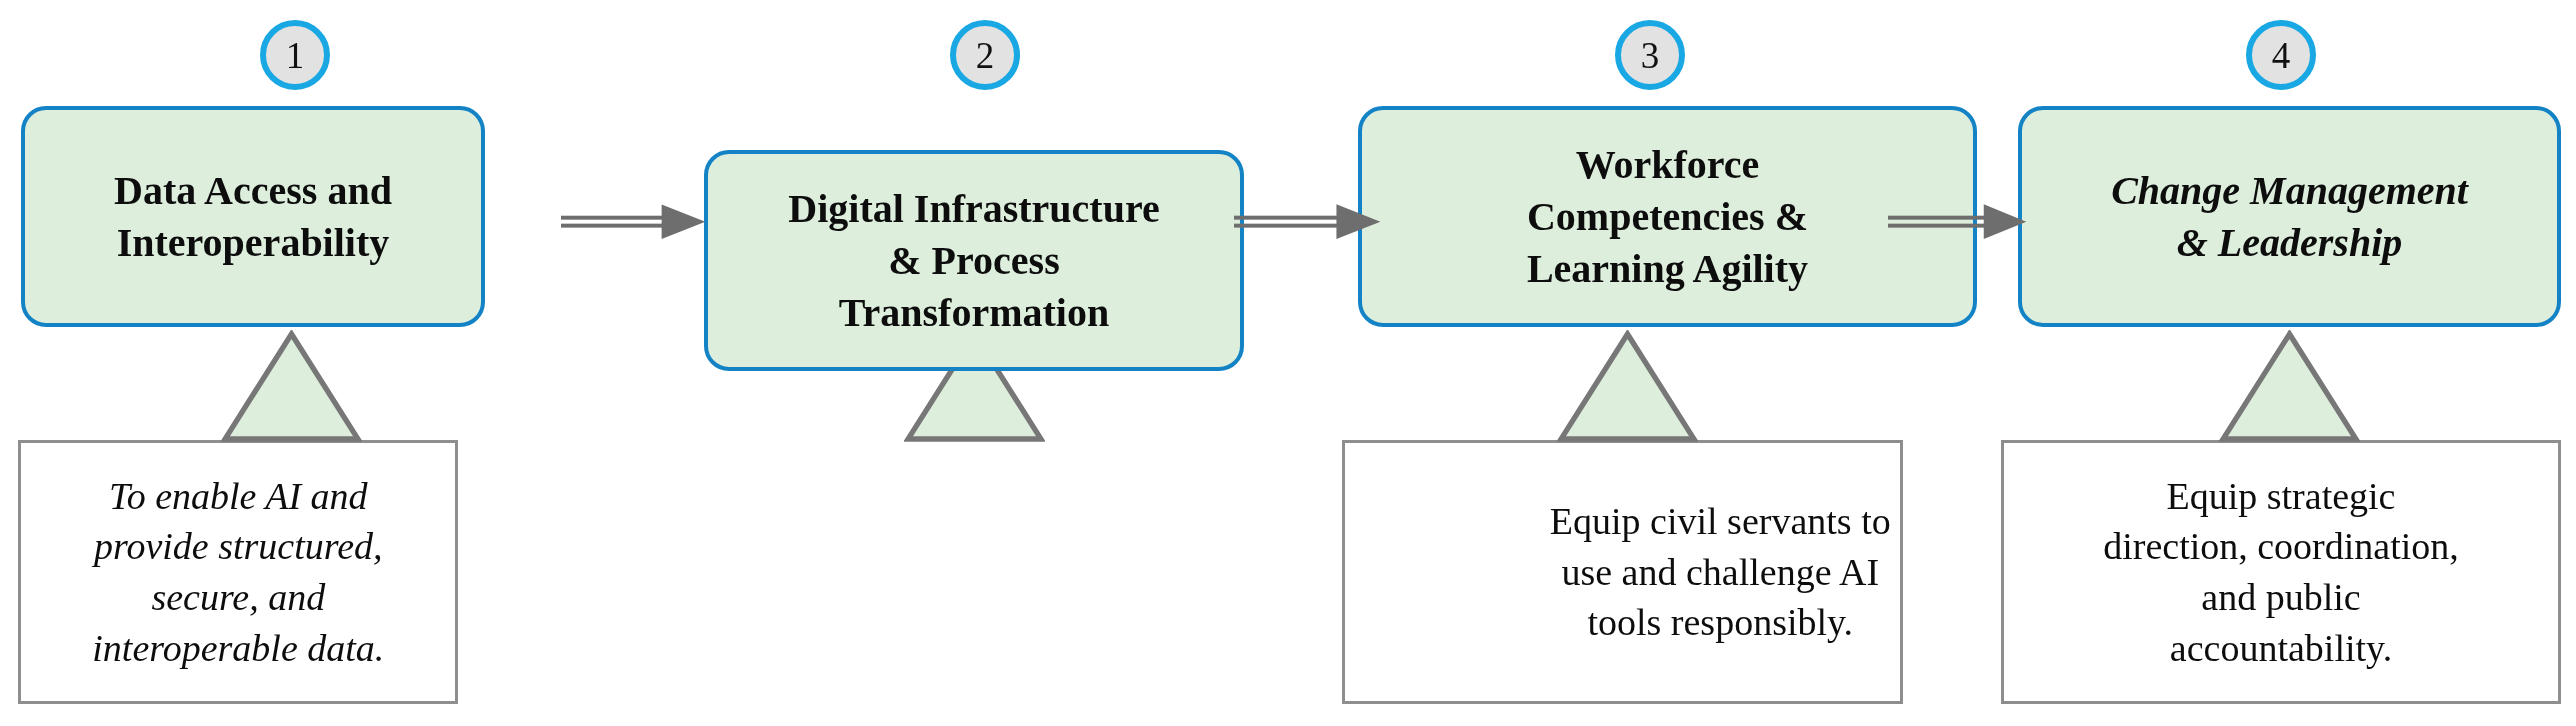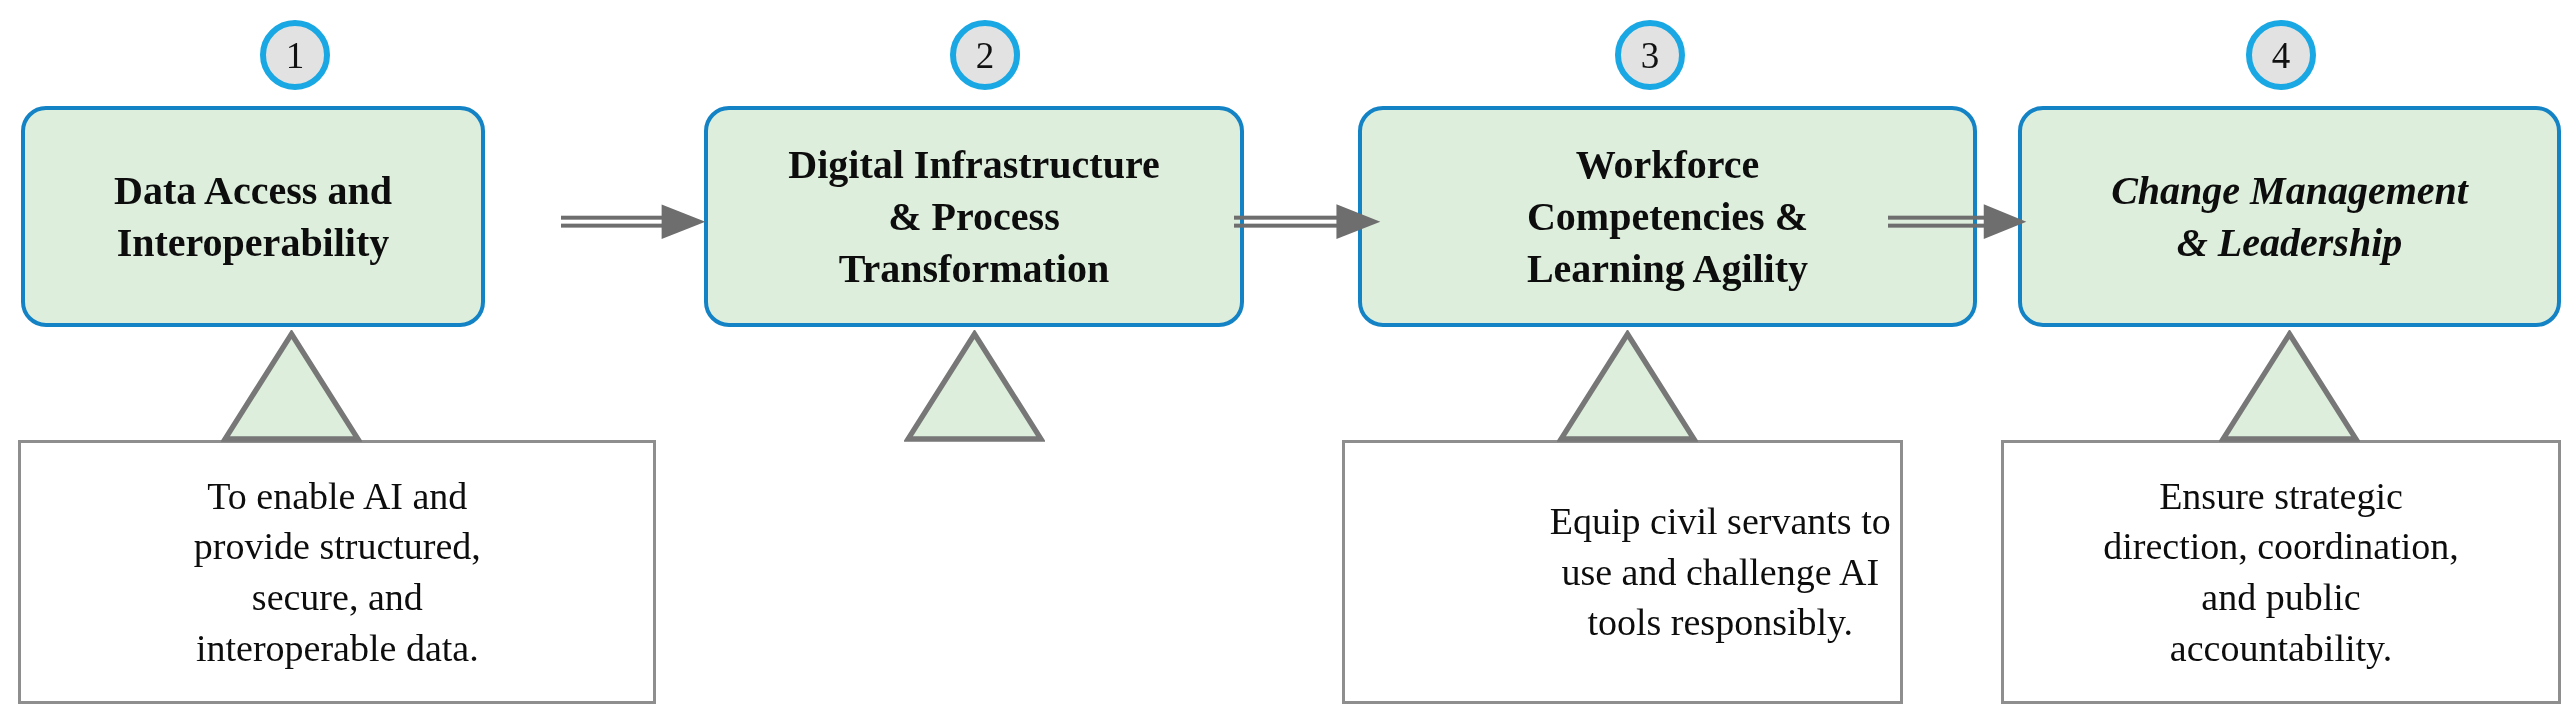--- a/index.html
+++ b/index.html
@@ -98,35 +98,35 @@
 
     <div class="mainbox" style="left:0;width:464px;">
       <div class="title">Data Access and
 Interoperability</div>
     </div>
 
     <svg class="tri" style="left:200px;" width="141" height="113" viewBox="0 0 212 170">
       <polygon points="106,6 206,164 6,164" fill="#ddeedc" stroke="#777777" stroke-width="8"></polygon>
     </svg>
 
-    <div class="descbox" style="left:-2.7px;width:638px;">
+    <div class="descbox" style="left:-2.7px;width:440px;font-style:italic;">
       <div class="desc">To enable AI and
 provide structured,
 secure, and
 interoperable data.</div>
     </div>
   </div>
 
   <div class="col" style="left:704px;width:540px;">
 
     <div class="badge" style="left:246px;top:20px;">
       <span>2</span>
     </div>
 
-    <div class="mainbox" style="left:0;width:540px;">
+    <div class="mainbox" style="left:0;width:540px;margin-top:44px;">
       <div class="title">Digital Infrastructure
 &amp; Process
 Transformation</div>
     </div>
 
     <svg class="tri" style="left:200px;" width="141" height="113" viewBox="0 0 212 170">
       <polygon points="106,6 206,164 6,164" fill="#ddeedc" stroke="#777777" stroke-width="8"></polygon>
     </svg>
 
   </div>
@@ -163,21 +163,21 @@
     <div class="mainbox" style="left:0;width:543px;font-style:italic;">
       <div class="title">Change Management
 &amp; Leadership</div>
     </div>
 
     <svg class="tri" style="left:201px;" width="141" height="113" viewBox="0 0 212 170">
       <polygon points="106,6 206,164 6,164" fill="#ddeedc" stroke="#777777" stroke-width="8"></polygon>
     </svg>
 
     <div class="descbox" style="left:-17px;width:560px;">
-      <div class="desc">Ensure strategic
+      <div class="desc">Equip strategic
 direction, coordination,
 and public
 accountability.</div>
     </div>
   </div>
 
   <svg class="arrow" style="left:561px;" width="147" height="44" viewBox="0 0 222 66">
     <rect x="0" y="25" width="170" height="6" fill="#6e6e6e"></rect>
     <rect x="0" y="37" width="170" height="6" fill="#6e6e6e"></rect>
     <polygon points="152,8 152,60 218,34" fill="#6e6e6e"></polygon>

